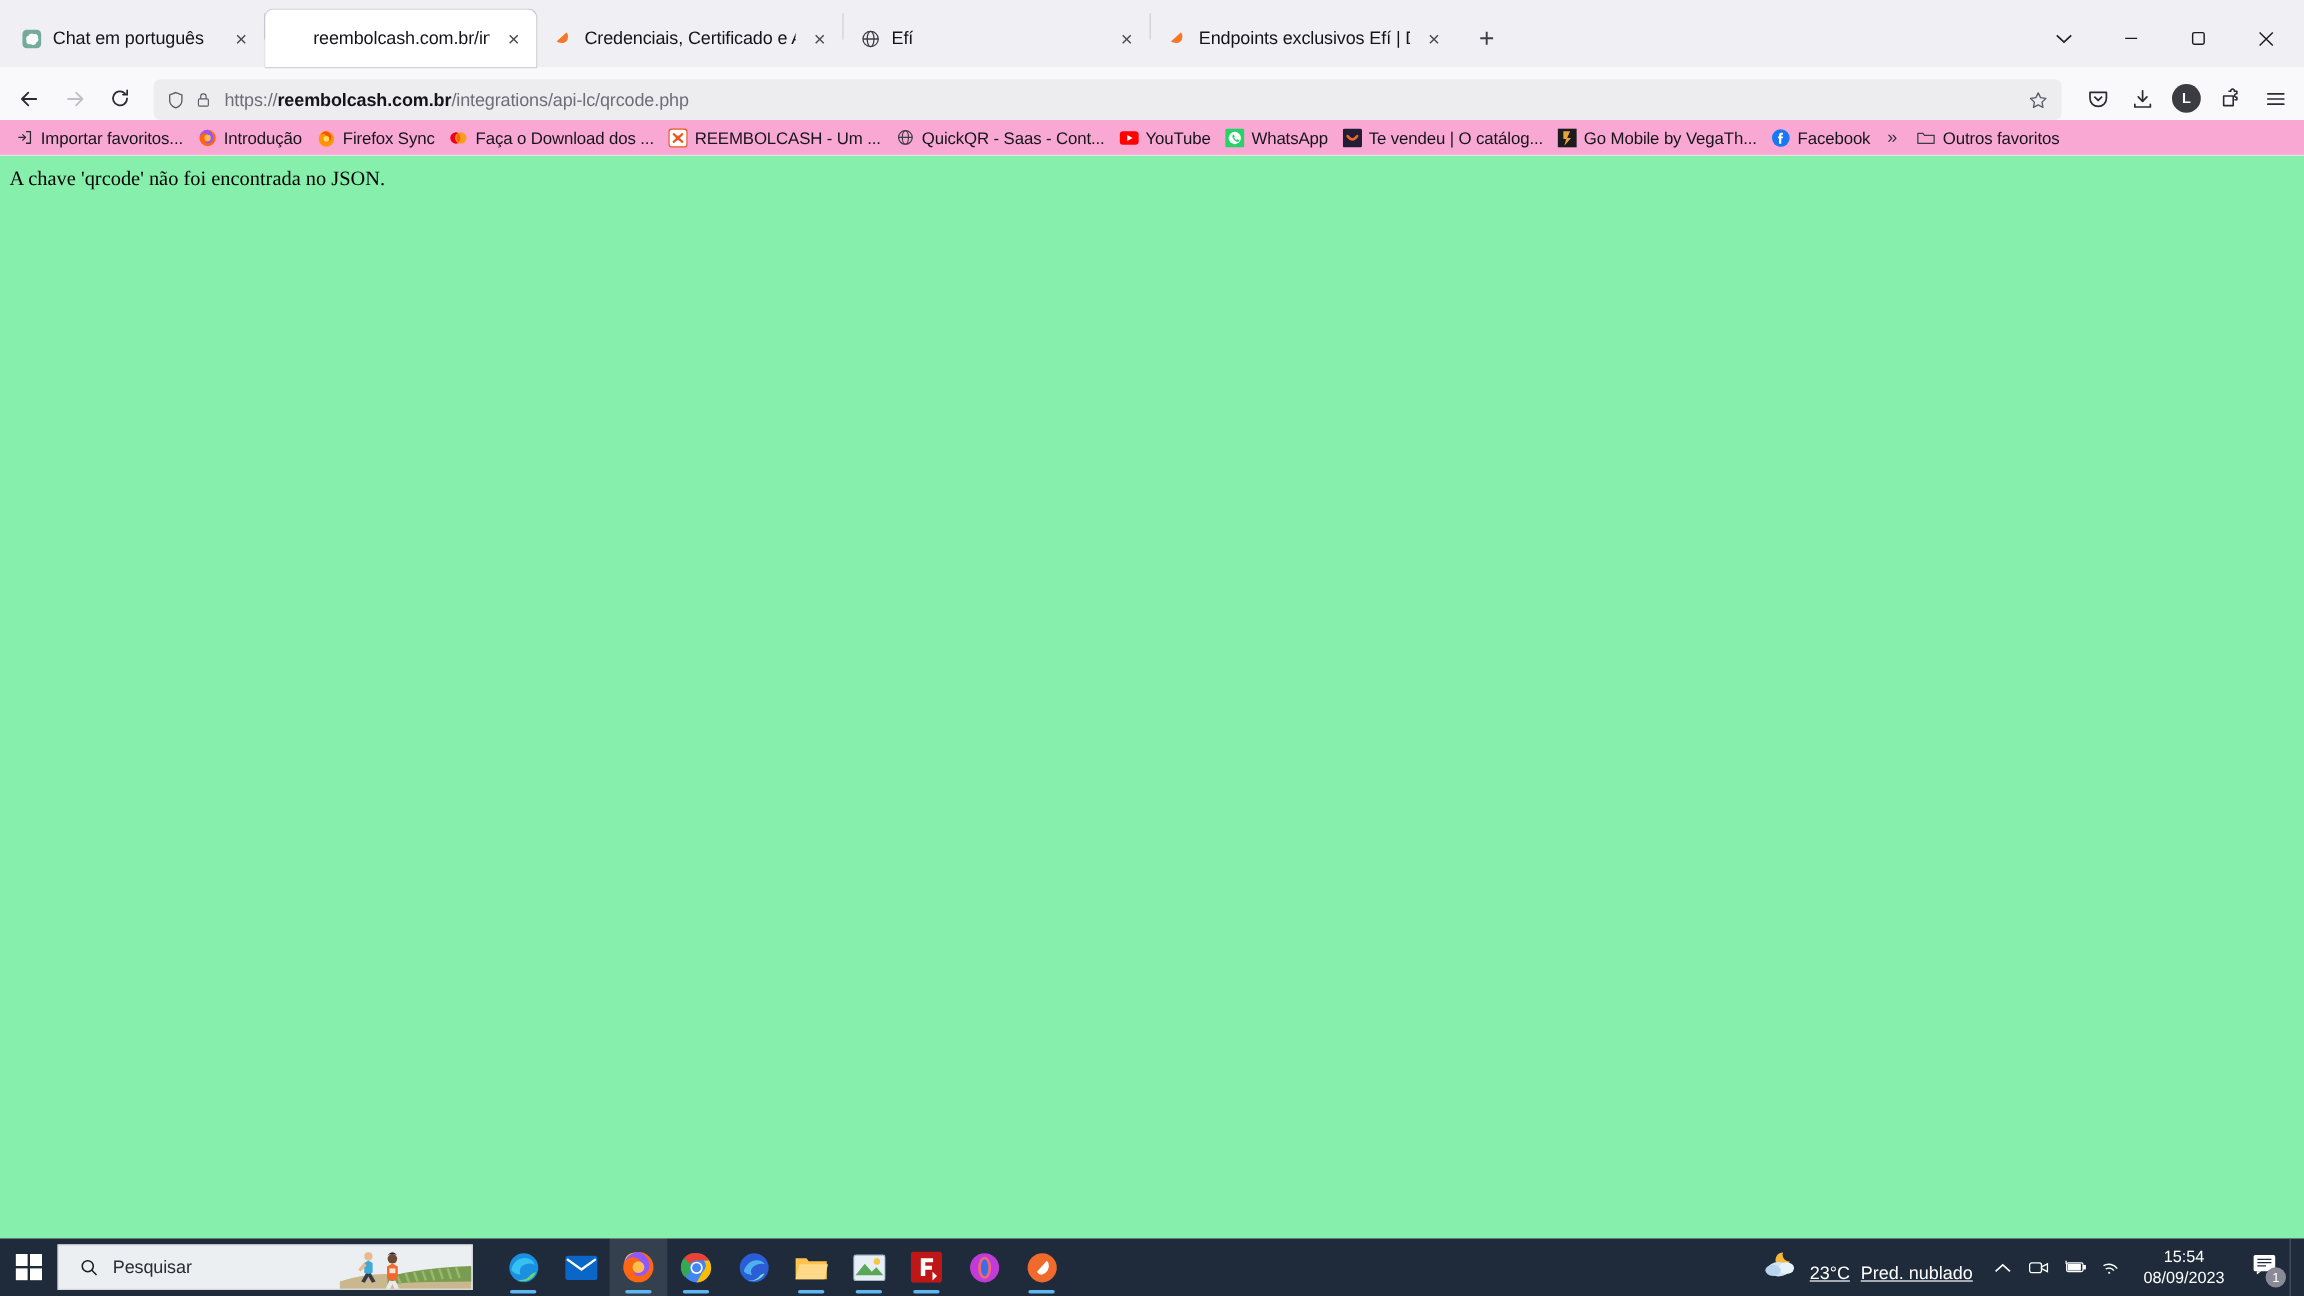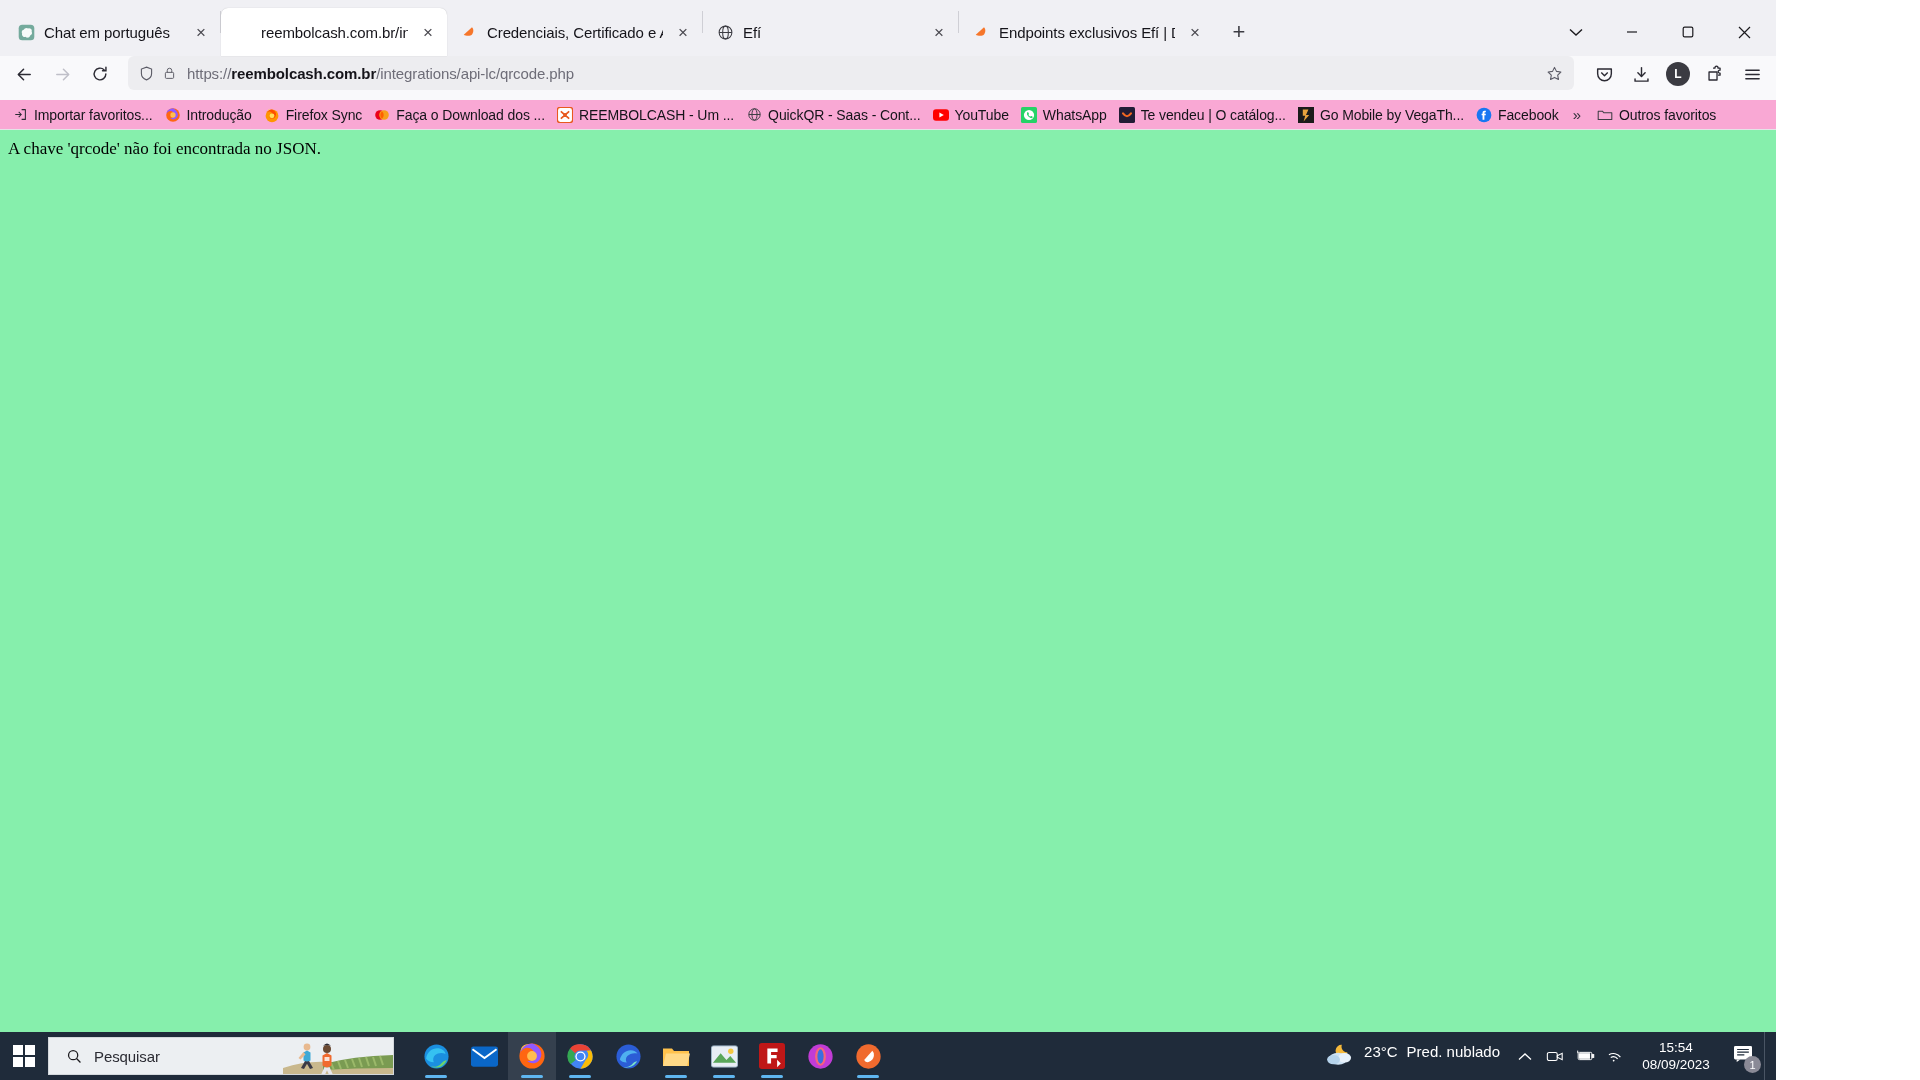--- a/index.html
+++ b/index.html
@@ -3,21 +3,21 @@
 <meta charset="utf-8">
 <style>
   * { box-sizing: border-box; }
   html, body {
     margin: 0; padding: 0;
     width: 1920px; height: 1080px;
     overflow: hidden;
     font-family: "Liberation Sans", sans-serif;
     background: #ffffff;
   }
-  #app { width: 1776px; height: 1080px; position: relative; display: flex; flex-direction: column; }
+  #app { width: 1920px; height: 1080px; position: relative; display: flex; flex-direction: column; }
 
   
   .browser { flex: 1 1 auto; display: flex; flex-direction: column; background: #ffffff; min-height: 0; }
 
   
   .tabstrip {
     height: 56px;
     background: #f0f0f4;
     display: flex;
     align-items: flex-end;
@@ -87,21 +87,21 @@
     display: flex; align-items: center; justify-content: center;
     color: #1c1b1f;
   }
 
   
   .navbar {
     height: 44px;
     flex: 0 0 44px;
     background: #f9f9fb;
     display: flex;
-    align-items: flex-start;
+    align-items: flex-end;
     padding: 0 6px;
     gap: 2px;
   }
   .navbtn {
     width: 36px; height: 36px;
     display: flex; align-items: center; justify-content: center;
     border-radius: 5px;
     color: #5b5b66;
   }
   .navbtn.disabled { color: #bfbfc8; }
@@ -205,21 +205,21 @@
     width: 48px; height: 48px;
     display: flex; align-items: center; justify-content: center;
     position: relative;
   }
   .taskicon.running::after {
     content: ""; position: absolute; bottom: 2px; left: 50%; transform: translateX(-50%);
     width: 22px; height: 3px; border-radius: 2px; background: #5fb6f0;
   }
   .taskicon.active { background: rgba(255,255,255,.10); }
   .tray { margin-left: auto; display: flex; align-items: center; gap: 0; padding-right: 4px; }
-  .weather { display: flex; align-items: flex-start; gap: 9px; padding: 0 10px 0 6px; font-size: 15px; }
+  .weather { display: flex; align-items: flex-end; gap: 9px; padding: 0 10px 0 6px; font-size: 15px; text-decoration: underline; }
   .weather .temp { font-weight: 400; }
   .tray-ico { width: 30px; height: 48px; display: flex; align-items: center; justify-content: center; color: #fff; }
   .clock {
     display: flex; flex-direction: column; align-items: center; justify-content: center;
     font-size: 13.5px; line-height: 1.28; padding: 0 10px; min-width: 92px;
   }
   .notif { width: 42px; height: 48px; display: flex; align-items: center; justify-content: center; position: relative; }
   .notif-badge {
     position: absolute; right: 3px; bottom: 7px;
     width: 17px; height: 17px; border-radius: 50%;

